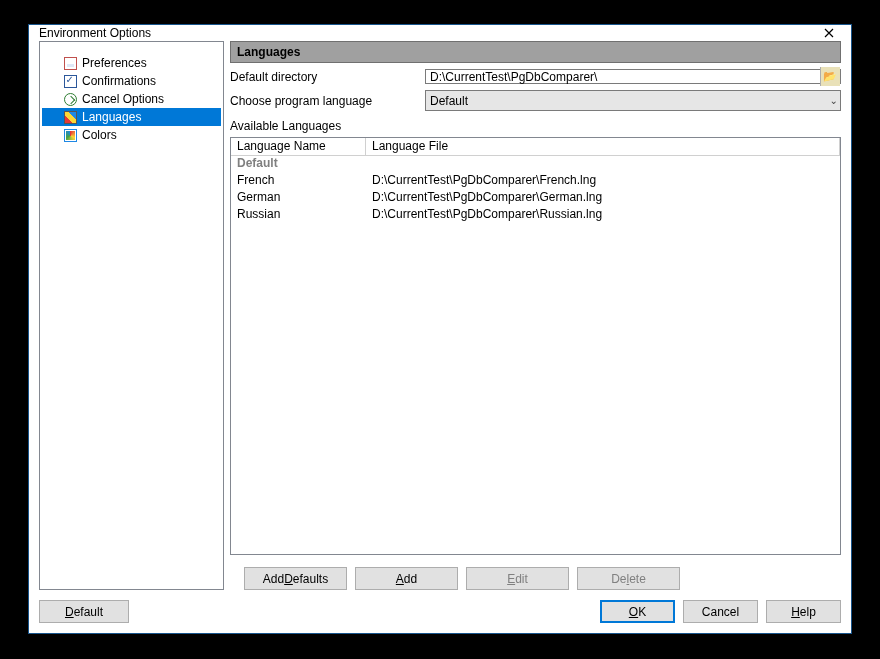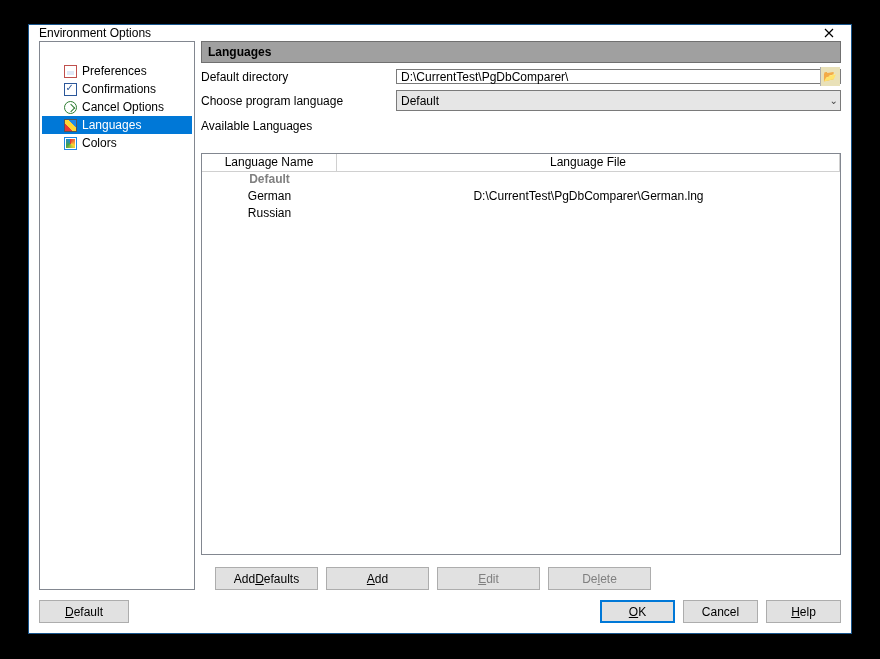--- a/index.html
+++ b/index.html
@@ -34,24 +34,24 @@
   }
   .content {
     flex:1; display:flex; flex-direction:column;
     padding:0 10px 10px 10px;
   }
   .main-area {
     flex:1; display:flex; gap:6px;
     min-height:0;
   }
   .tree-panel {
-    width:156px;
+    width:185px;
     border:1px solid #828790;
     background:#fff;
-    padding:20px 2px;
+    padding:12px 2px;
   }
   .tree-item {
     height:18px;
     display:flex; align-items:center;
     padding-left:20px;
     gap:4px;
     position:relative;
     cursor:default;
   }
   .tree-item.selected {
@@ -111,26 +111,25 @@
   .combo {
     flex:1; height:21px;
     border:1px solid #7a7a7a;
     background:#e6e6e6;
     display:flex; align-items:center; justify-content:space-between;
     padding:0 2px 0 4px;
   }
   .combo .chev { font-size:10px; color:#444; }
   .section-label { margin-top:8px; }
   .grid {
-    flex:1; margin-top:20px;
+    flex:1; margin-top:4px;
     border:1px solid #828790;
     background:#fff;
     min-height:0;
     overflow:hidden;
-    text-align:center;
   }
   .grid-header {
     display:flex;
     border-bottom:1px solid #d0d0d0;
     background:#fff;
     height:18px;
   }
   .grid-header > div {
     padding:1px 6px;
     border-right:1px solid #d0d0d0;
@@ -241,25 +240,30 @@
 
         <div class="grid">
           <div class="grid-header">
             <div class="col-name">Language Name</div>
             <div class="col-file">Language File</div>
           </div>
           <div class="grid-row default-row">
             <div class="col-name">Default</div>
           </div>
           <div class="grid-row">
+            <div class="col-name">French</div>
+            <div class="col-file">D:\CurrentTest\PgDbComparer\French.lng</div>
+          </div>
+          <div class="grid-row">
             <div class="col-name">German</div>
             <div class="col-file">D:\CurrentTest\PgDbComparer\German.lng</div>
           </div>
           <div class="grid-row">
             <div class="col-name">Russian</div>
+            <div class="col-file">D:\CurrentTest\PgDbComparer\Russian.lng</div>
           </div>
         </div>
 
         <div class="btn-row">
           <button class="wbtn">
               <span>Add </span>
               <span class="ul">D</span>
               <span>efaults</span>
             </button>
           <button class="wbtn">

